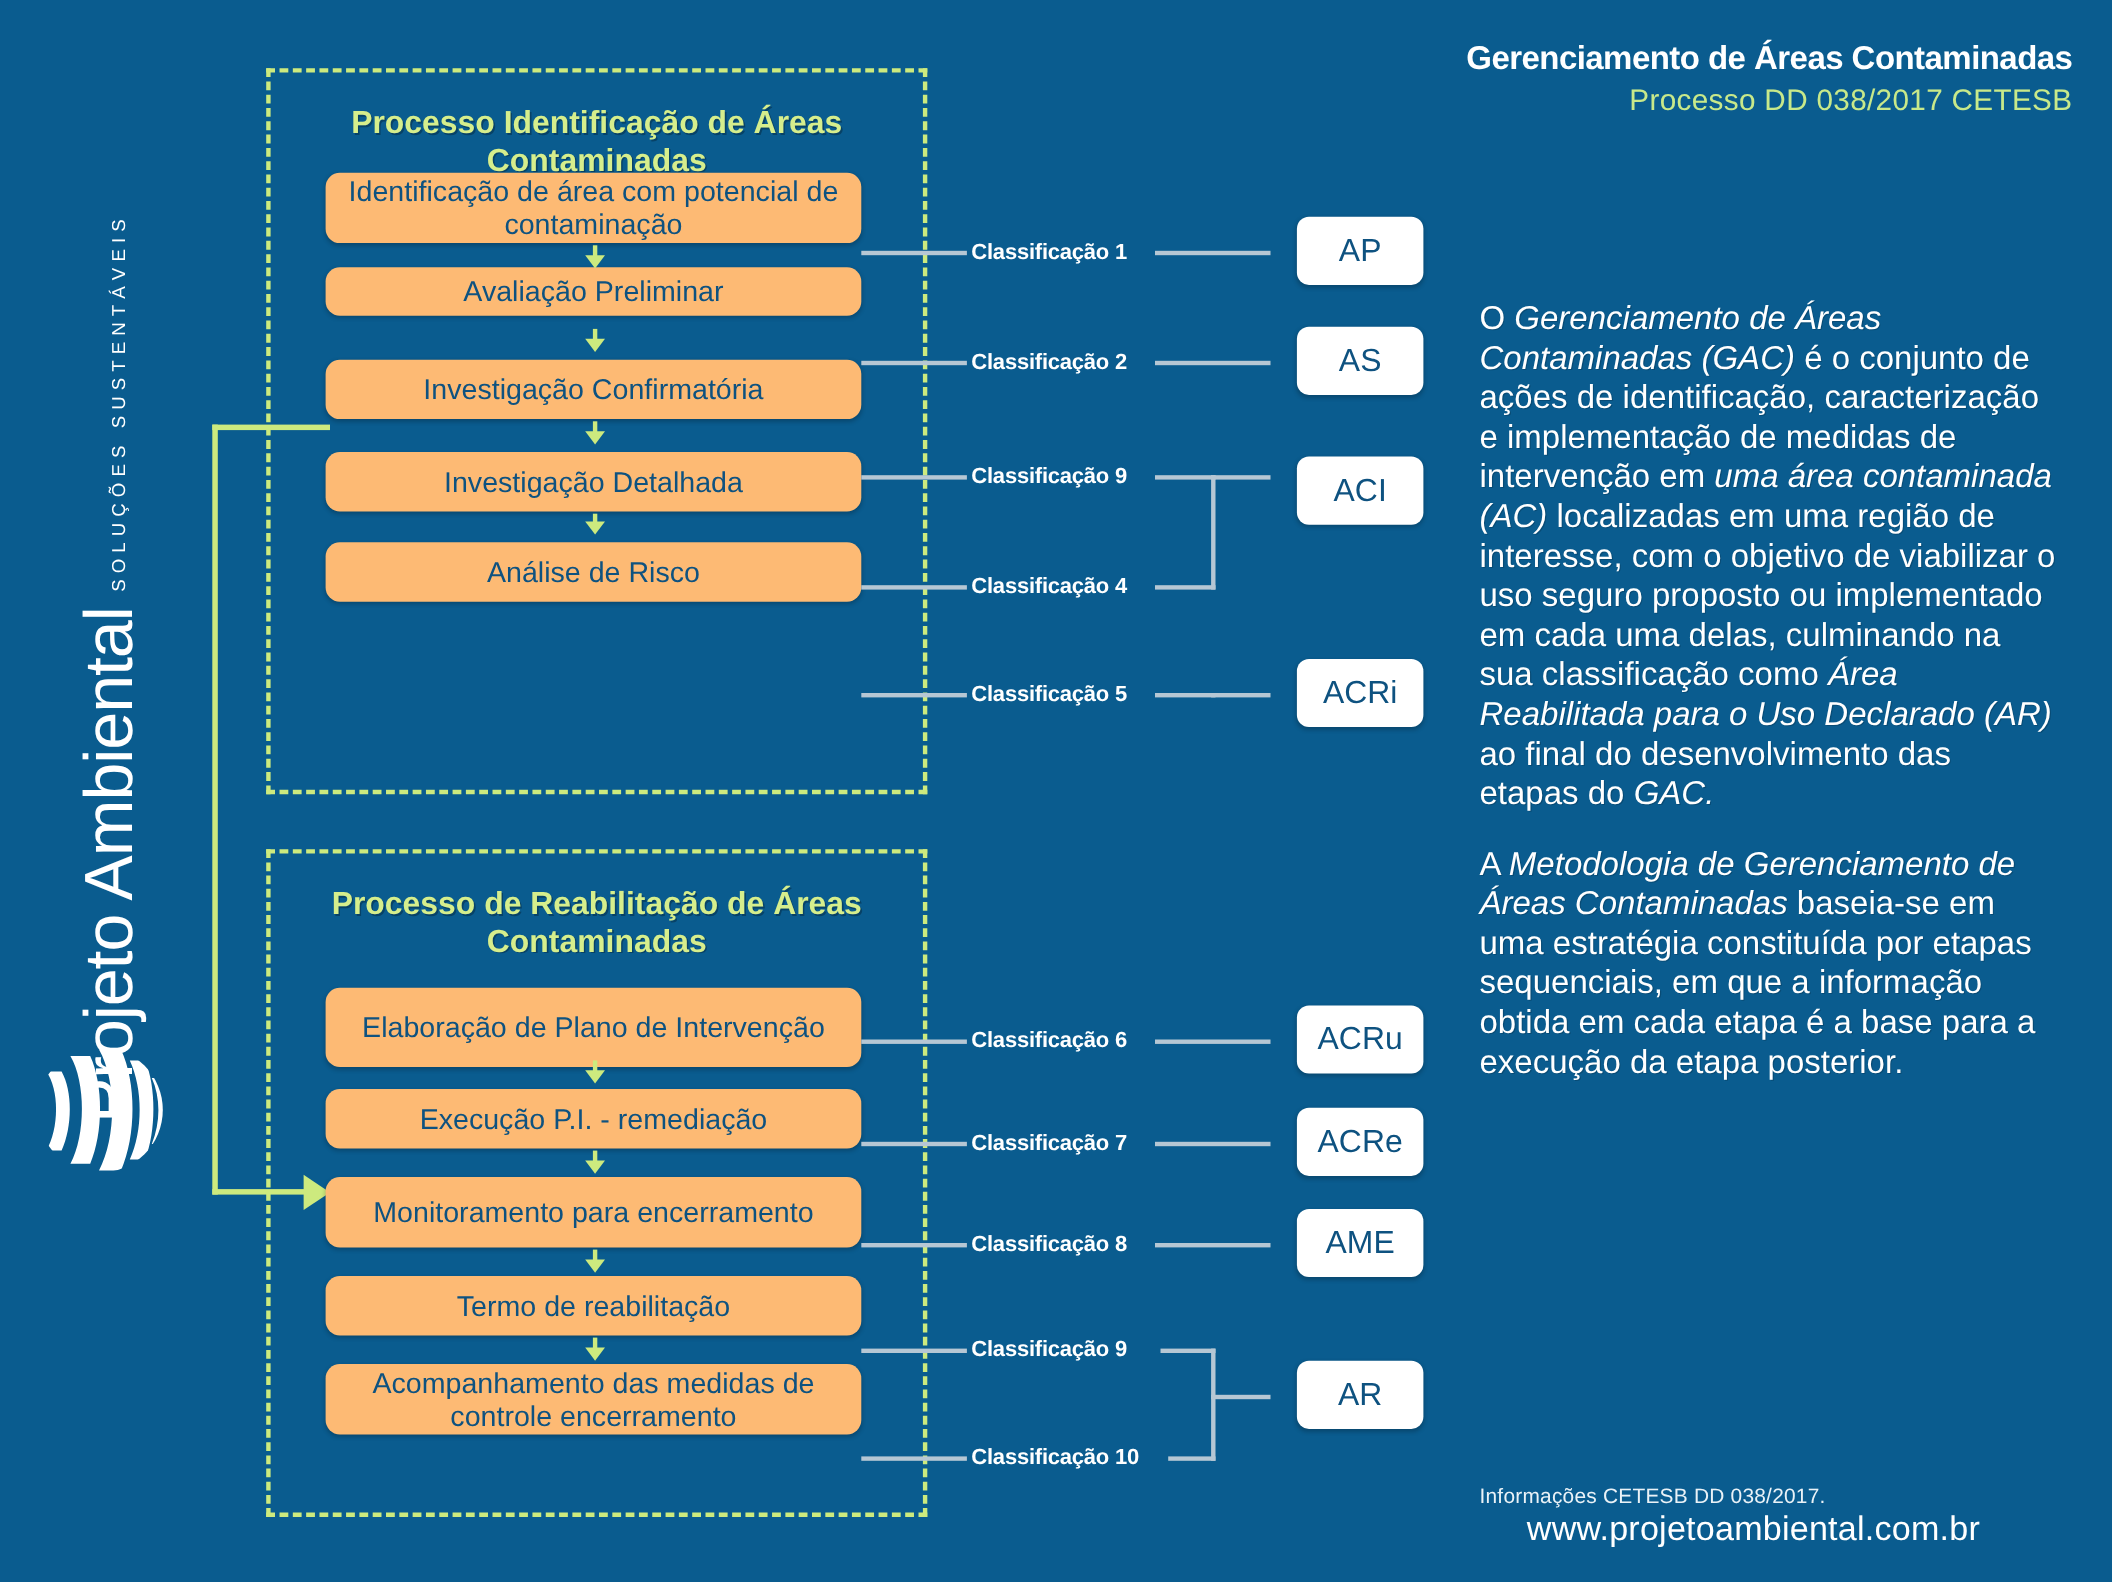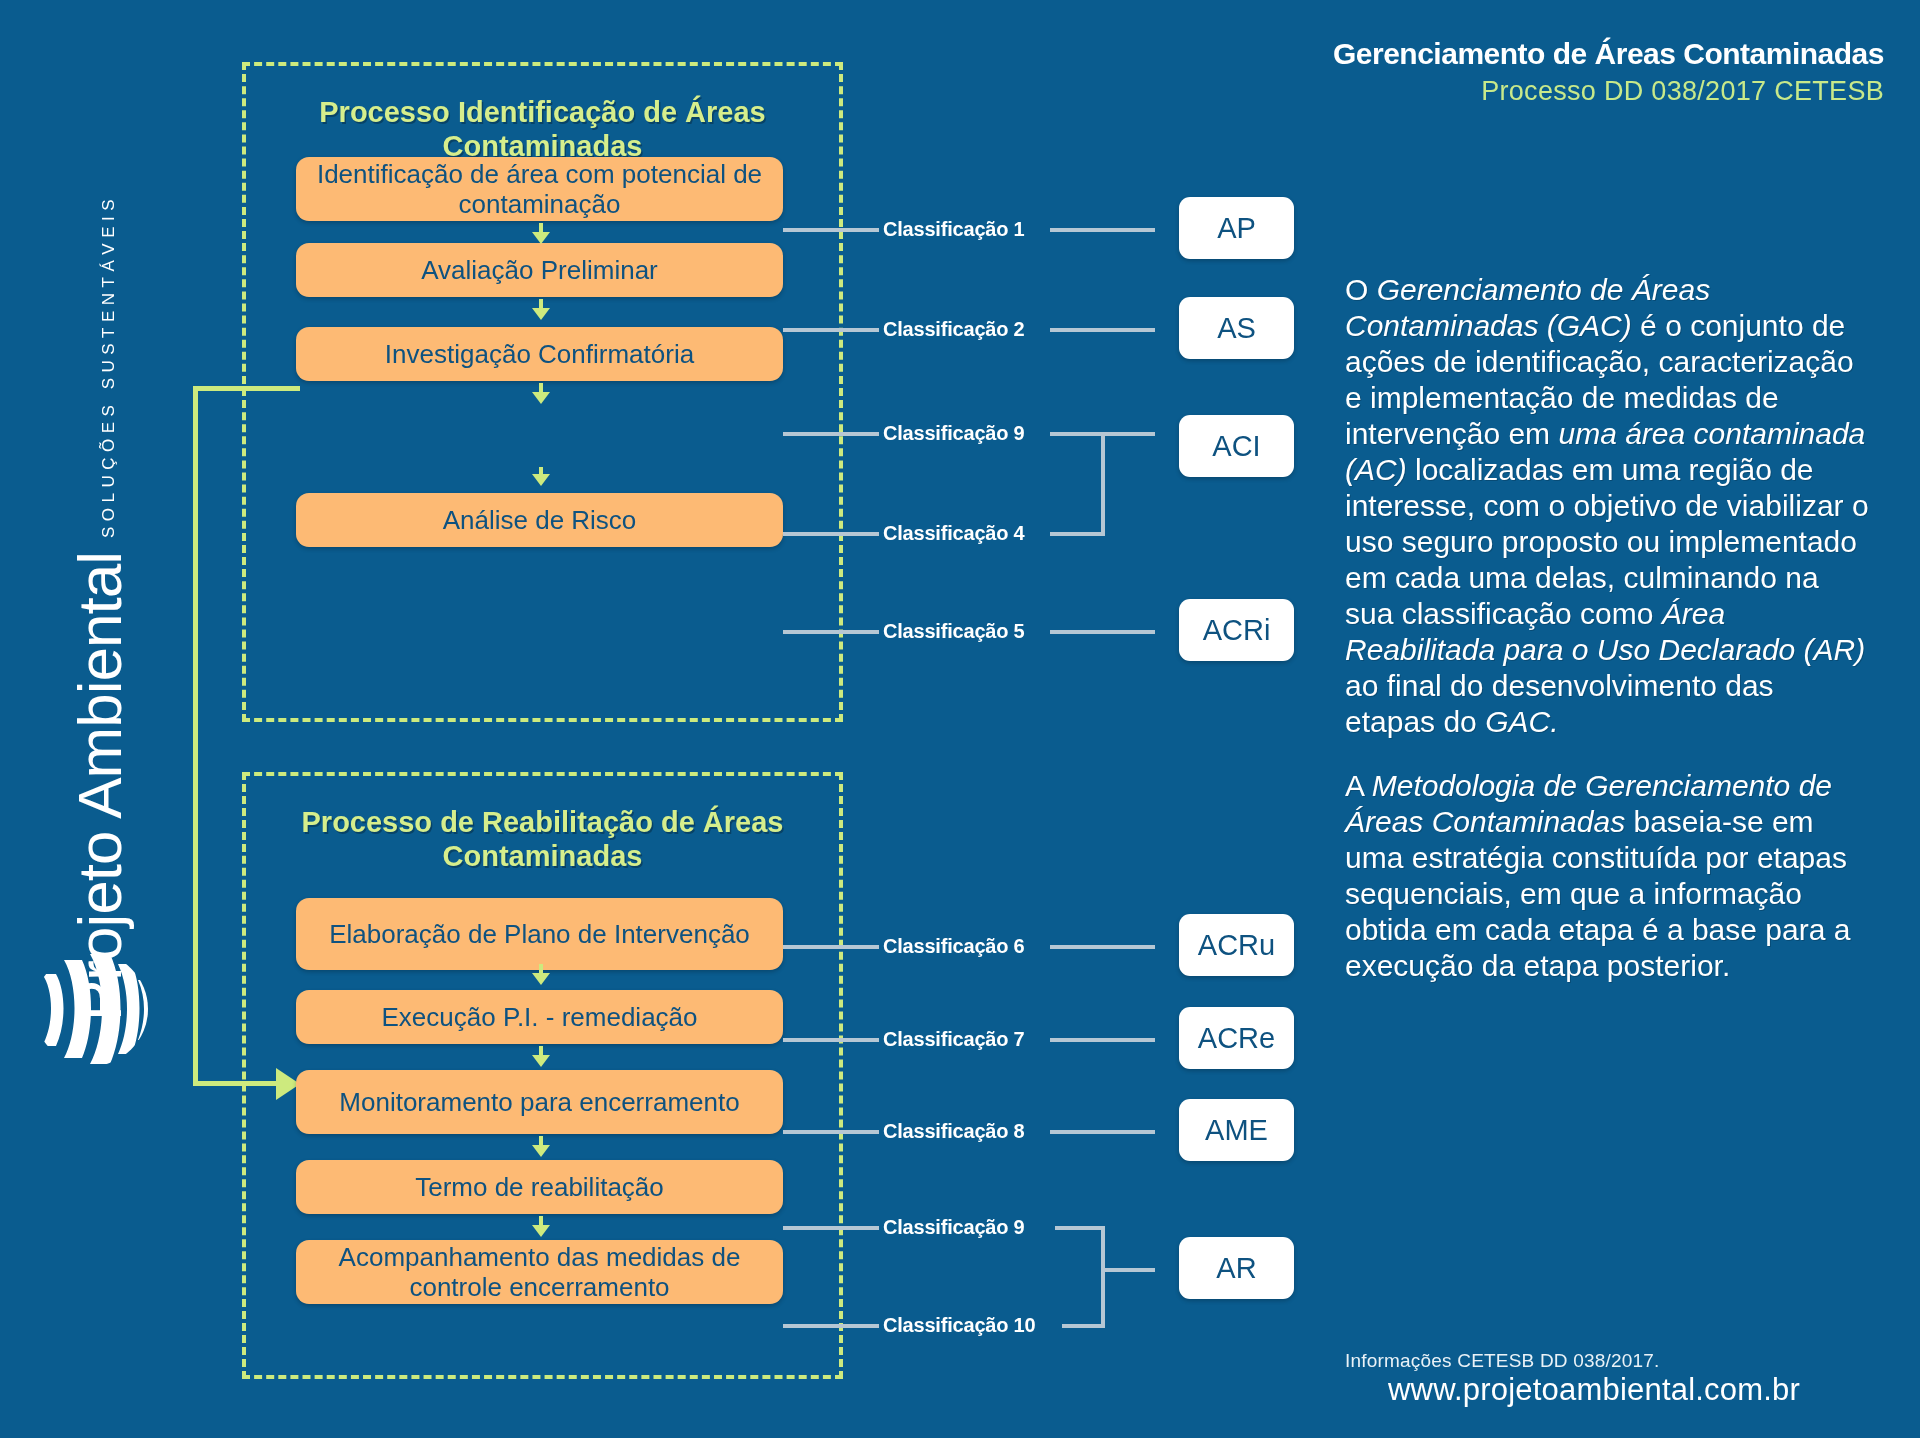--- a/index.html
+++ b/index.html
@@ -170,22 +170,23 @@
     <div class="fb-side"></div>
     <div class="fb-bot"></div>
     <div class="fb-head"></div>
   </div>
 
   <div class="group" id="group-identificacao">
     <div class="group-title">Processo Identificação de Áreas Contaminadas</div>
   </div>
 
   <div class="step" style="top:157px;height:64px;">Identificação de área com potencial de contaminação</div>
-  <div class="step" style="top:243px;height:54px;">Avaliação Preliminar</div>
+  <div class="step" style="top:243px;height:44px;">Avaliação Preliminar</div>
   <div class="step" style="top:327px;height:54px;">Investigação Confirmatória</div>
+  <div class="step" style="top:411px;height:54px;">Investigação Detalhada</div>
   <div class="step" style="top:493px;height:54px;">Análise de Risco</div>
 
   <div class="flow-arrow" style="top:223px;height:10px;"></div>
   <div class="flow-arrow" style="top:299px;height:10px;"></div>
   <div class="flow-arrow" style="top:383px;height:10px;"></div>
   <div class="flow-arrow" style="top:467px;height:8px;"></div>
 
   <div class="group" id="group-reabilitacao">
     <div class="group-title">Processo de Reabilitação de Áreas Contaminadas</div>
   </div>

